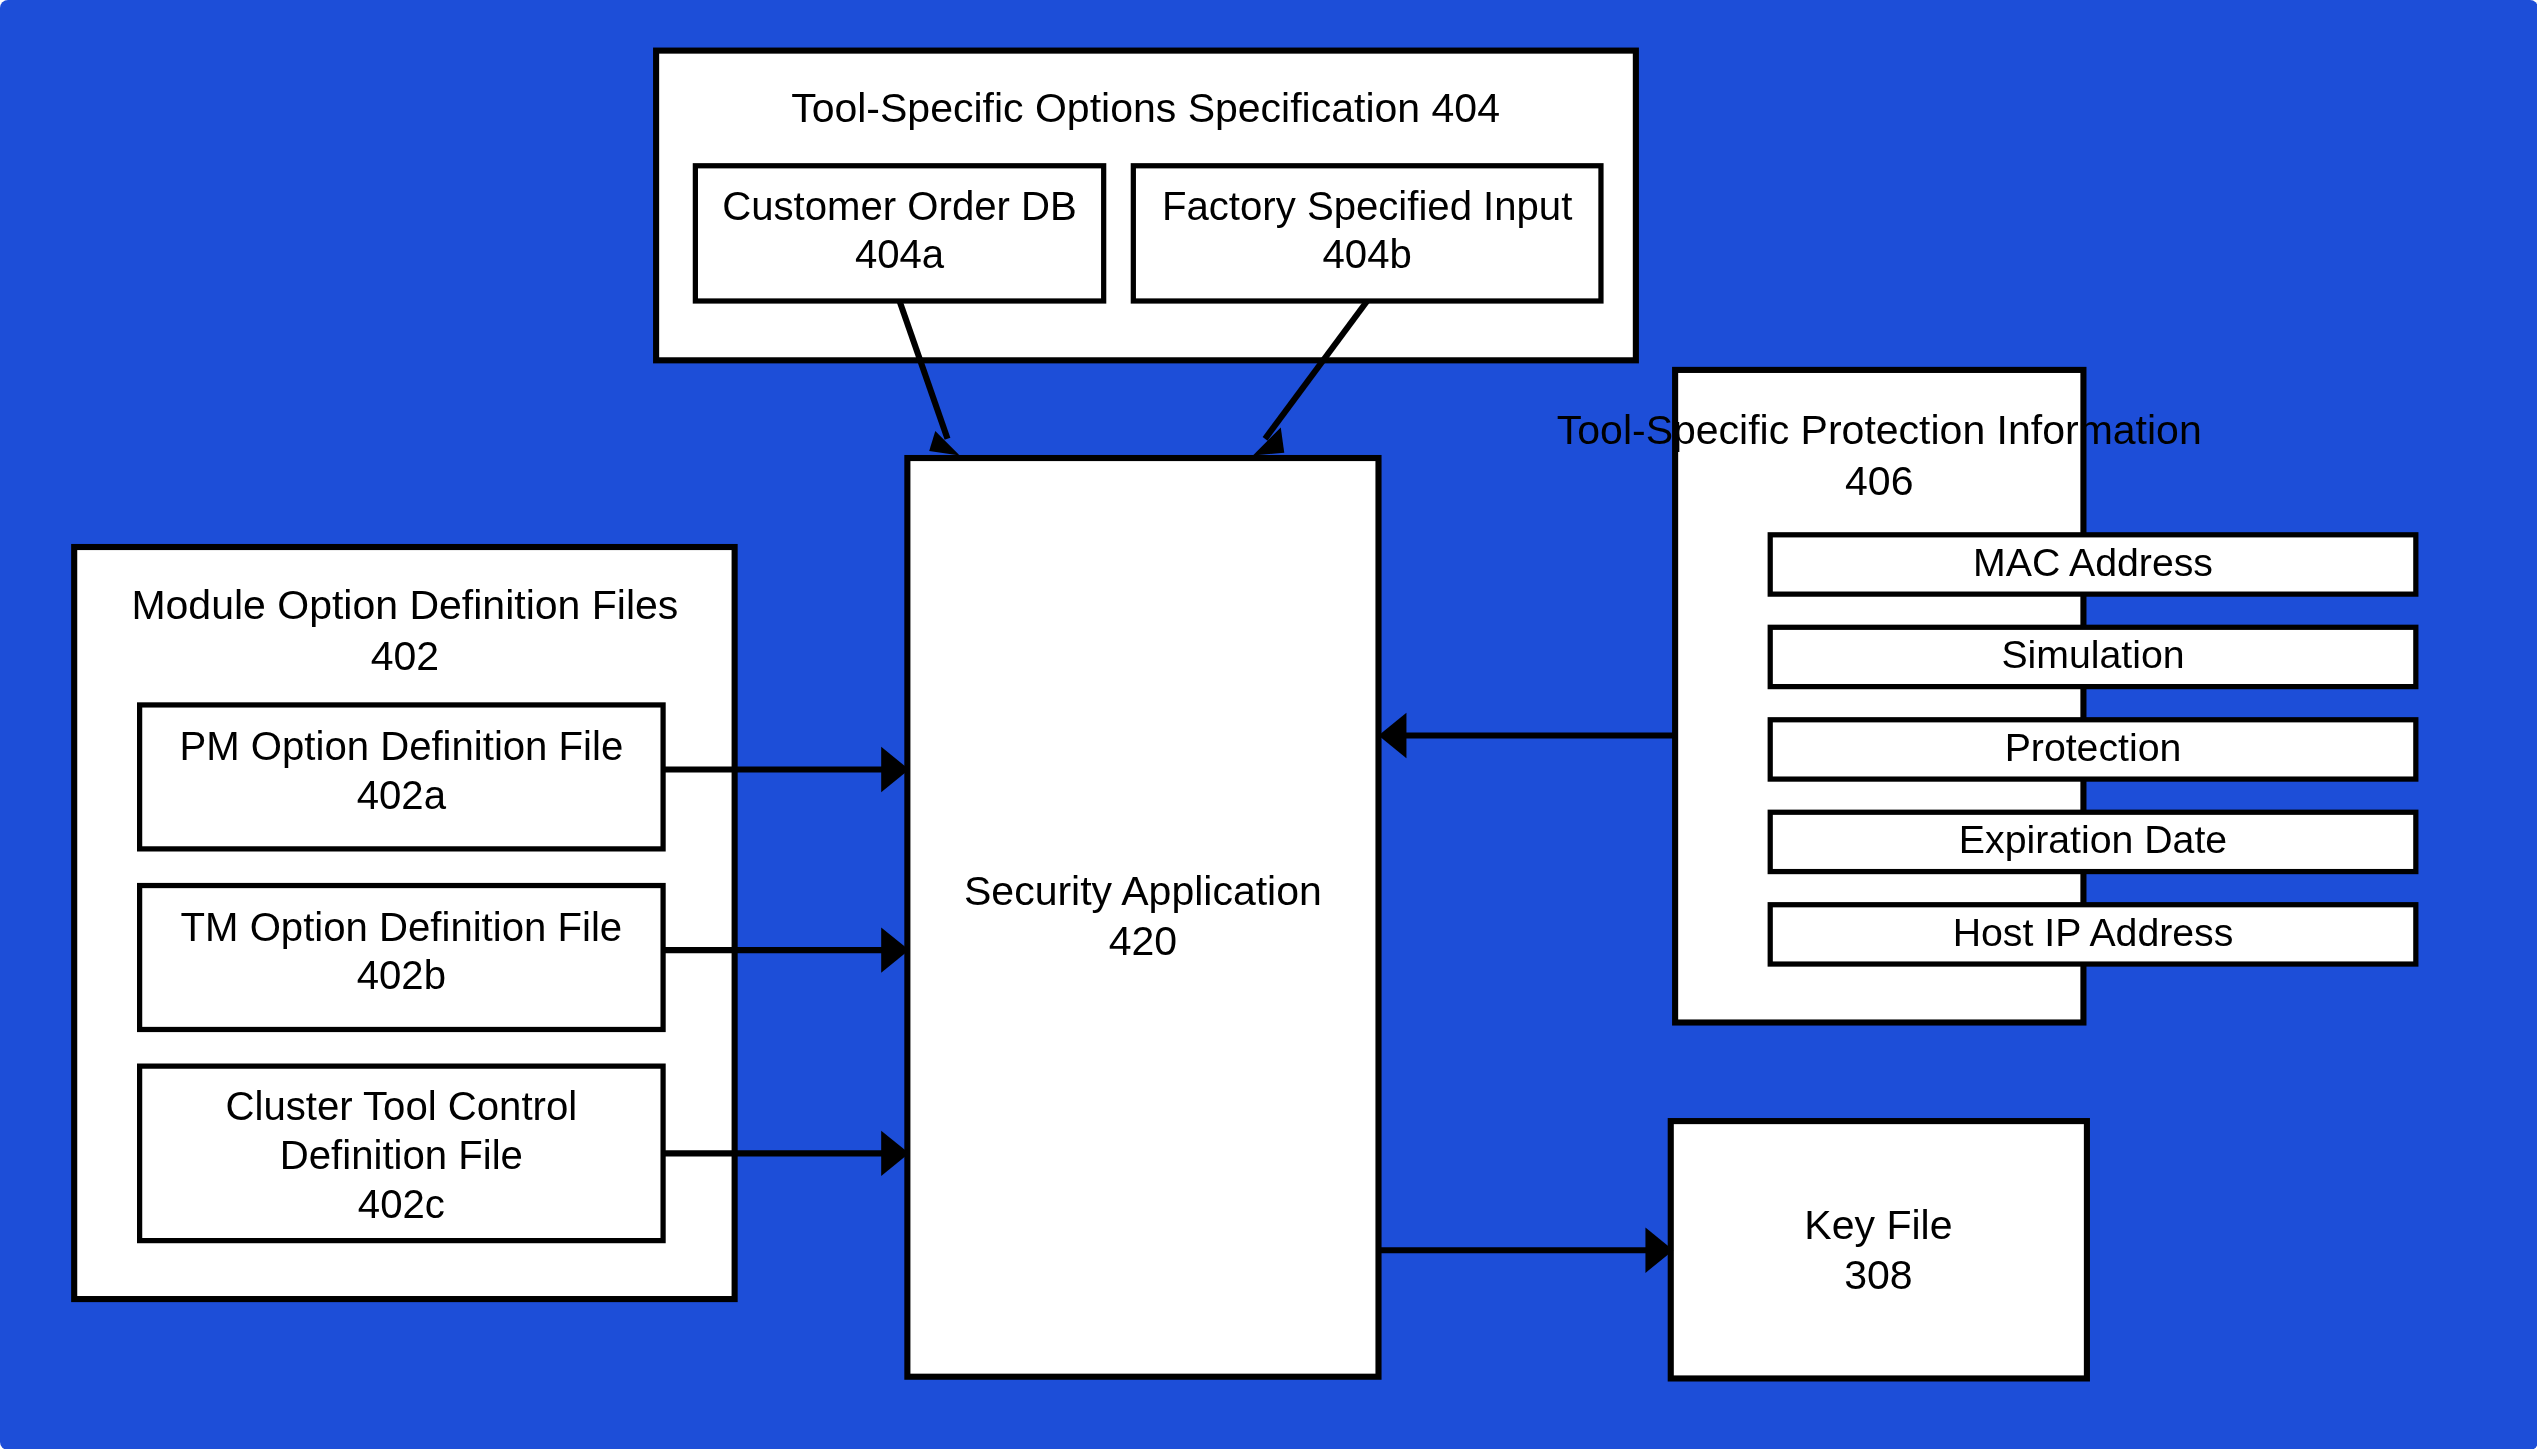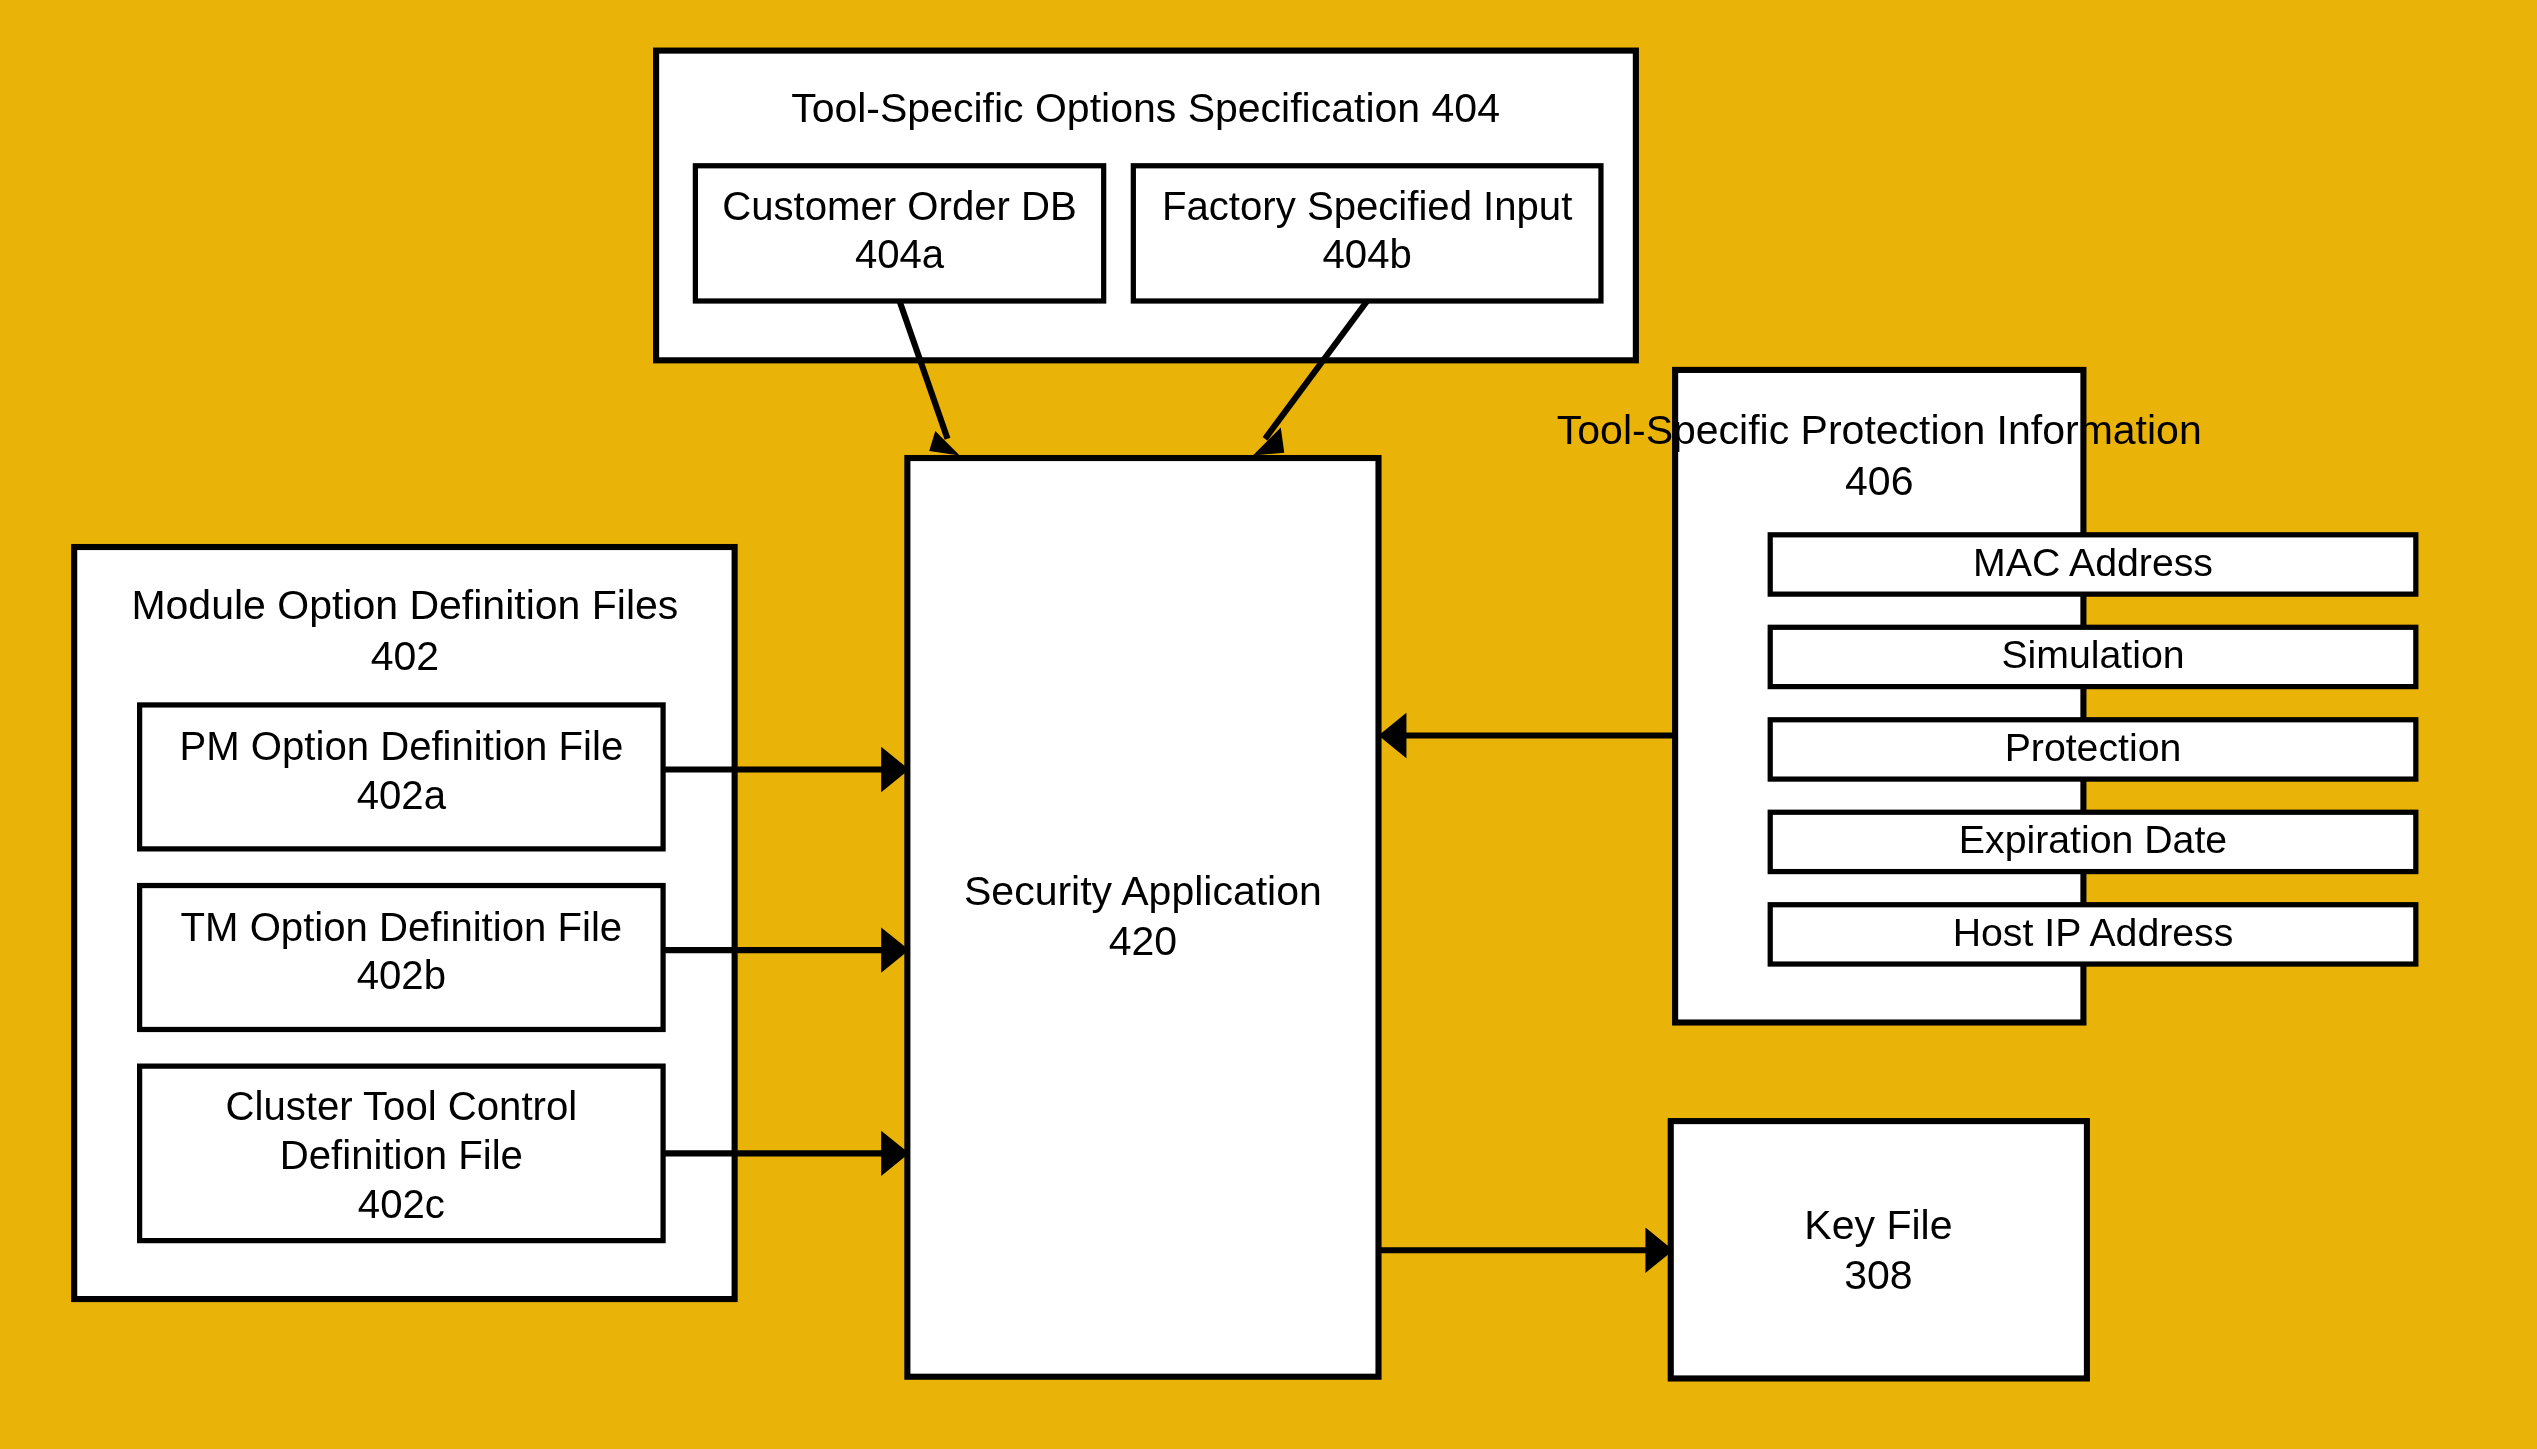--- a/index.html
+++ b/index.html
@@ -11,21 +11,22 @@
   body {
     width: 2538px;
     height: 1450px;
     font-family: "Liberation Sans", sans-serif;
     overflow: hidden;
   }
   #figure-root {
     position: relative;
     width: 2538px;
     height: 1450px;
-    background: #eab308;
+    background: #1d4ed8;
+    border-radius: 8px;
   }
   svg.diagram {
     position: absolute;
     top: 0;
     left: 0;
     width: 2538px;
     height: 1450px;
     display: block;
   }
   .box-rect {

